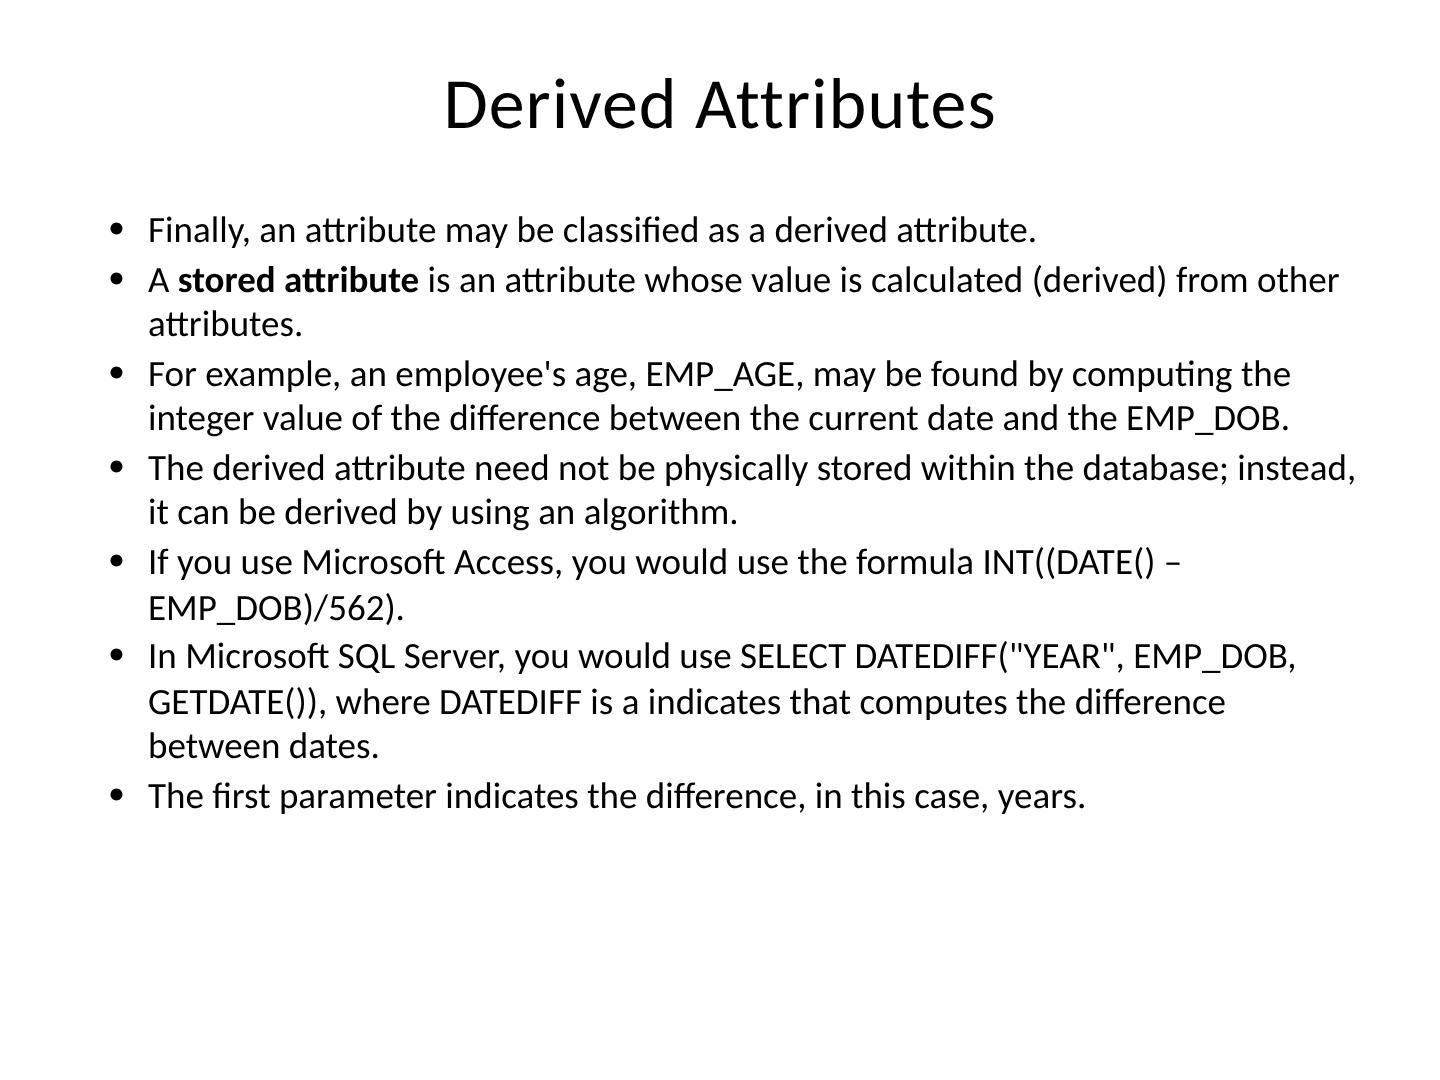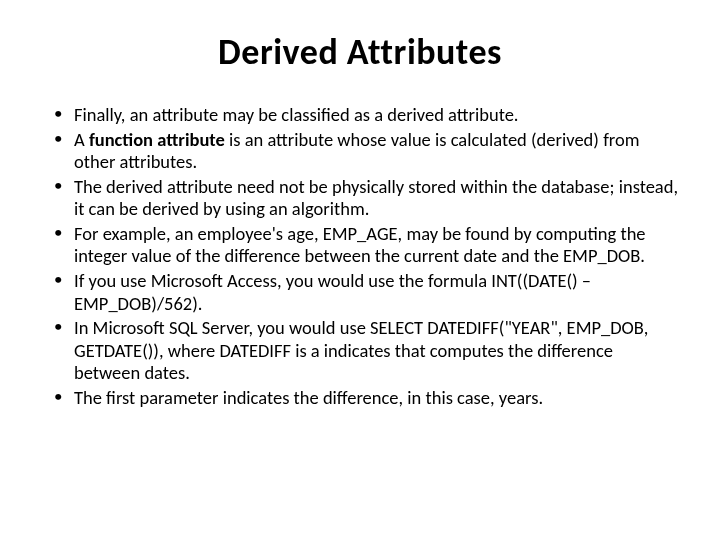--- a/index.html
+++ b/index.html
@@ -11,21 +11,21 @@
     color: #000;
     overflow: hidden;
   }
   .slide {
     width: 100%;
     height: 100%;
     padding: 30px 40px 40px 40px;
   }
   .title {
     font-size: 36px;
-    font-weight: 700;
+    font-weight: 400;
     text-align: center;
     margin-bottom: 30px;
     letter-spacing: 0.5px;
   }
   .bullets {
     list-style: none;
     padding-left: 10px;
     margin-top: 16px;
   }
   .bullets li {
@@ -44,20 +44,20 @@
   }
   .bold { font-weight: 700; }
 </style>
 </head>
 <body>
 
 <div class="slide">
   <h1 class="title">Derived Attributes</h1>
   <ul class="bullets">
     <li><span>Finally, an attribute may be classified as a derived attribute.</span><span class="bold"></span><span></span></li>
-    <li><span>A </span><span class="bold">function attribute</span><span> is an attribute whose value is calculated (derived) from other attributes.</span></li>
+    <li><span>A </span><span class="bold">stored attribute</span><span> is an attribute whose value is calculated (derived) from other attributes.</span></li>
+    <li><span>For example, an employee's age, EMP_AGE, may be found by computing the integer value of the difference between the current date and the EMP_DOB.</span><span class="bold"></span><span></span></li>
     <li><span>The derived attribute need not be physically stored within the database; instead, it can be derived by using an algorithm.</span><span class="bold"></span><span></span></li>
-    <li><span>For example, an employee's age, EMP_AGE, may be found by computing the integer value of the difference between the current date and the EMP_DOB.</span><span class="bold"></span><span></span></li>
     <li><span>If you use Microsoft Access, you would use the formula INT((DATE() – EMP_DOB)/562).</span><span class="bold"></span><span></span></li>
     <li><span>In Microsoft SQL Server, you would use SELECT DATEDIFF("YEAR", EMP_DOB, GETDATE()), where DATEDIFF is a indicates that computes the difference between dates.</span><span class="bold"></span><span></span></li>
     <li><span>The first parameter indicates the difference, in this case, years.</span><span class="bold"></span><span></span></li>
   </ul>
 </div>
 
 </body></html>

